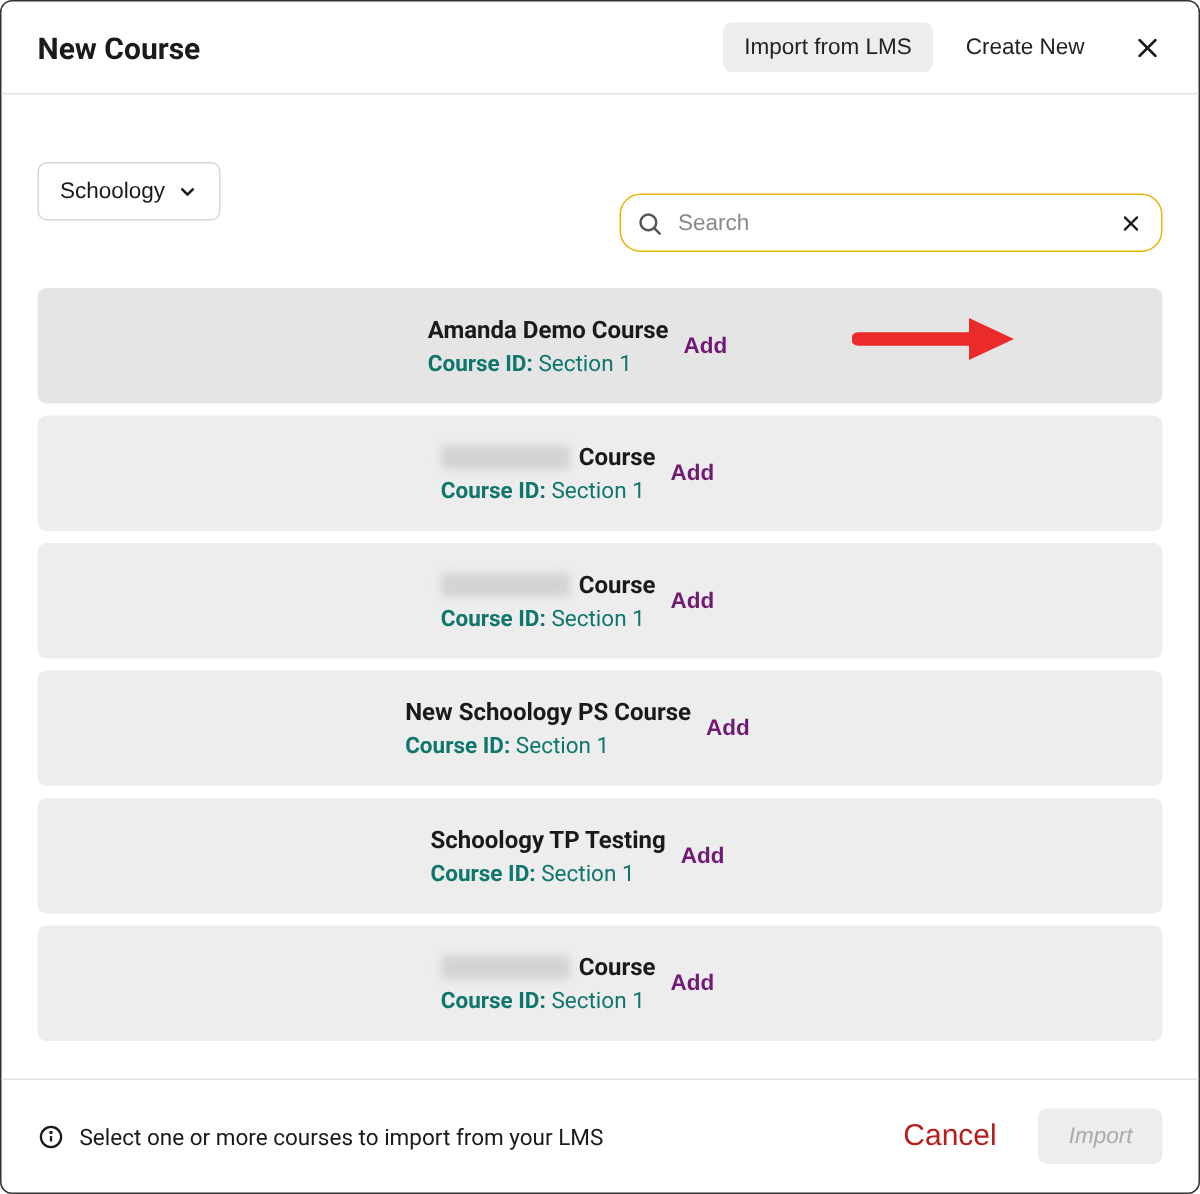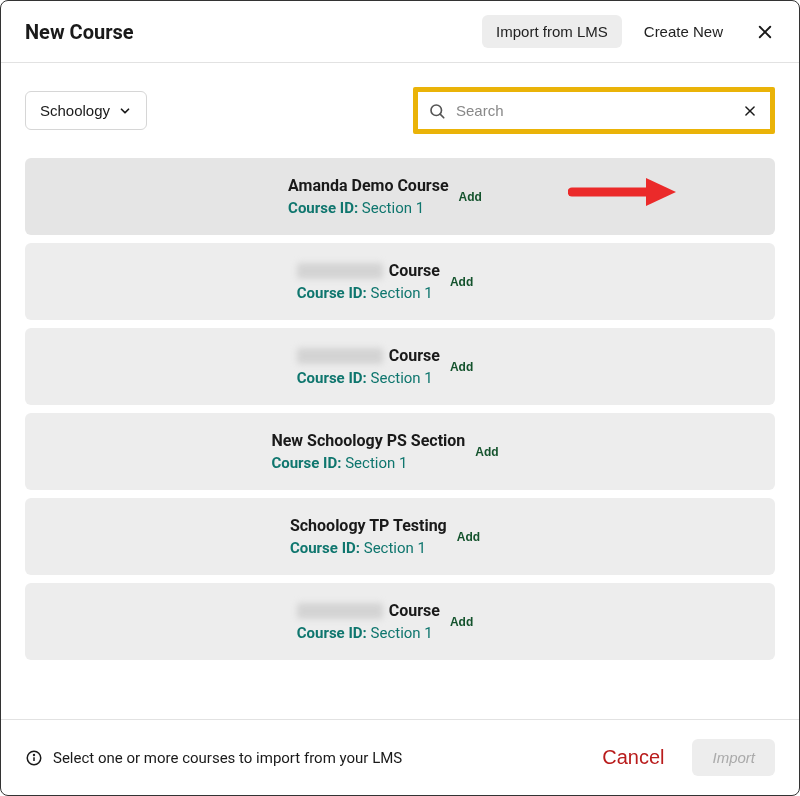--- a/index.html
+++ b/index.html
@@ -94,25 +94,26 @@
     .dropdown svg {
       width: 14px;
       height: 14px;
     }
     .spacer {
       flex: 1;
     }
     .search-wrap {
       display: flex;
       align-items: center;
-      border: 5px solid #eab308;
-      border-radius: 2px;
+      border: 1px solid #eab308;
+      border-radius: 14px;
       padding: 6px 10px;
       width: 362px;
       background: #fff;
+      margin-top: 42px;
     }
     .search-wrap svg.search {
       width: 18px;
       height: 18px;
       stroke: #555;
       fill: none;
       flex-shrink: 0;
     }
     .search-input {
       flex: 1;
@@ -171,23 +172,23 @@
       gap: 4px;
     }
     .course-id-line {
       font-size: 15px;
       color: #0f766e;
     }
     .course-id-label {
       font-weight: 700;
     }
     .add-btn {
-      color: #14532d;
+      color: #701a75;
       font-weight: 700;
-      font-size: 12px;
+      font-size: 15px;
       background: transparent;
       border: none;
       cursor: pointer;
       padding: 6px 30px 6px 10px;
     }
     .blur-box {
       display: inline-block;
       width: 86px;
       height: 16px;
       background: #d3d3d3;
@@ -313,21 +314,21 @@
             <div class="course-name">
               <span class="blur-box"></span>
               <span>Course</span>
             </div>
             <div class="course-id-line"><span class="course-id-label">Course ID:</span><span> Section 1</span></div>
           </div>
           <button class="add-btn">Add</button>
         </div>
         <div class="course-card">
           <div class="course-info">
-            <div class="course-name">New Schoology PS Section</div>
+            <div class="course-name">New Schoology PS Course</div>
             <div class="course-id-line"><span class="course-id-label">Course ID:</span><span> Section 1</span></div>
           </div>
           <button class="add-btn">Add</button>
         </div>
         <div class="course-card">
           <div class="course-info">
             <div class="course-name">Schoology TP Testing</div>
             <div class="course-id-line"><span class="course-id-label">Course ID:</span><span> Section 1</span></div>
           </div>
           <button class="add-btn">Add</button>

